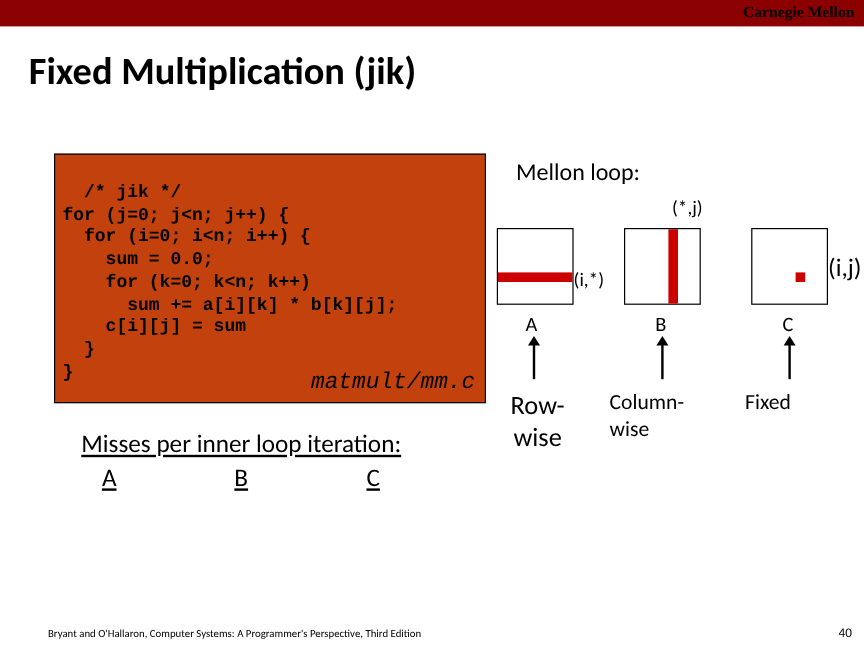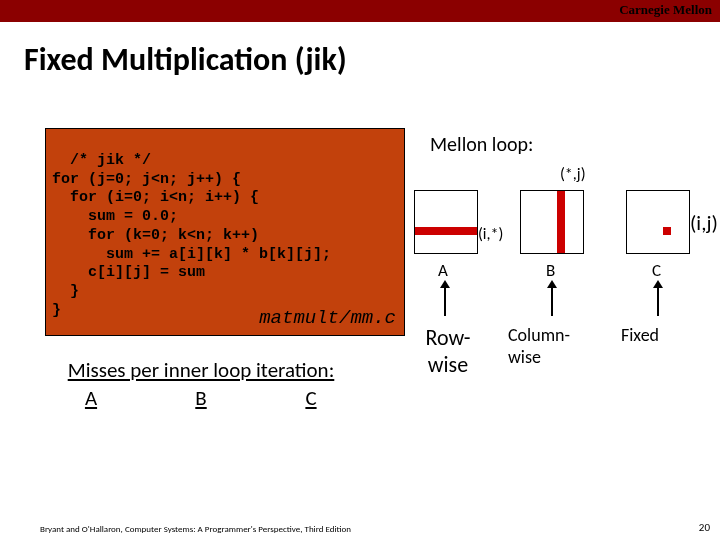--- a/index.html
+++ b/index.html
@@ -204,13 +204,13 @@
 <div class="misses">
   <div class="hdr">Misses per inner loop iteration:</div>
   <div class="mrow">
     <div class="mcell hdr">A</div>
     <div class="mcell hdr">B</div>
     <div class="mcell hdr">C</div>
   </div>
 </div>
 
 <div class="footer">Bryant and O'Hallaron, Computer Systems: A Programmer's Perspective, Third Edition</div>
-<div class="pagenum">20</div>
+<div class="pagenum">40</div>
 
 </body></html>

